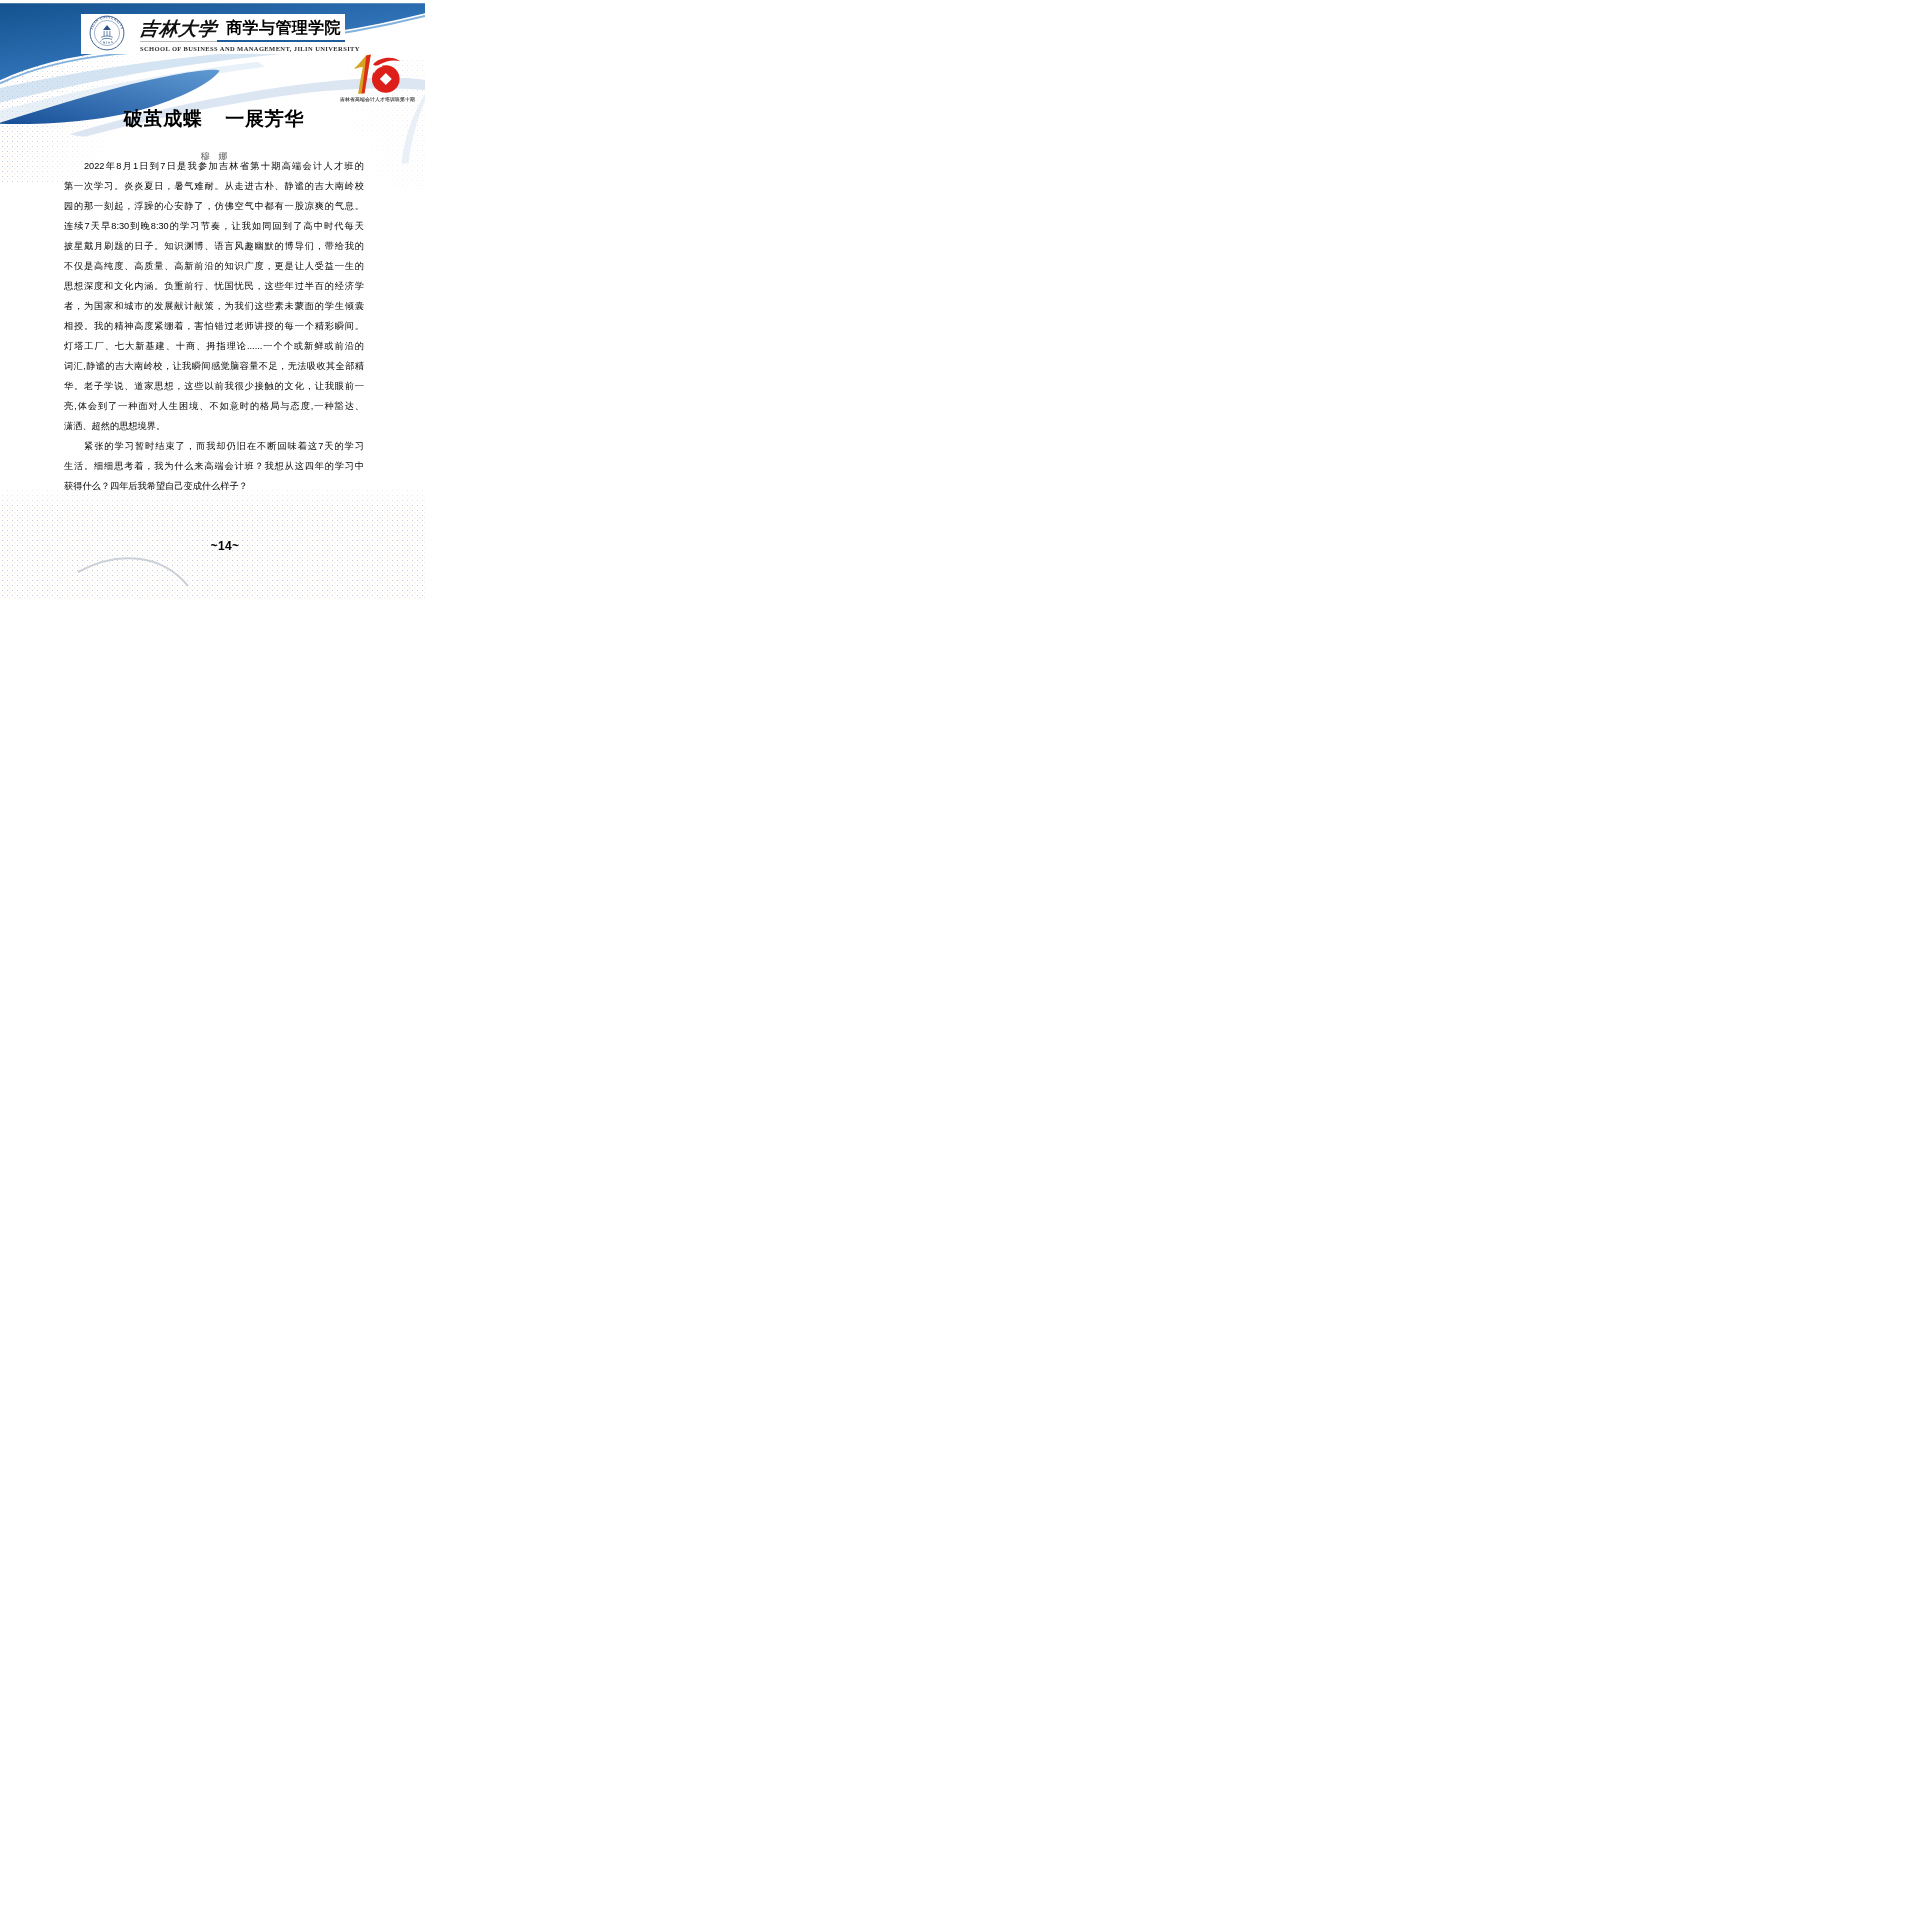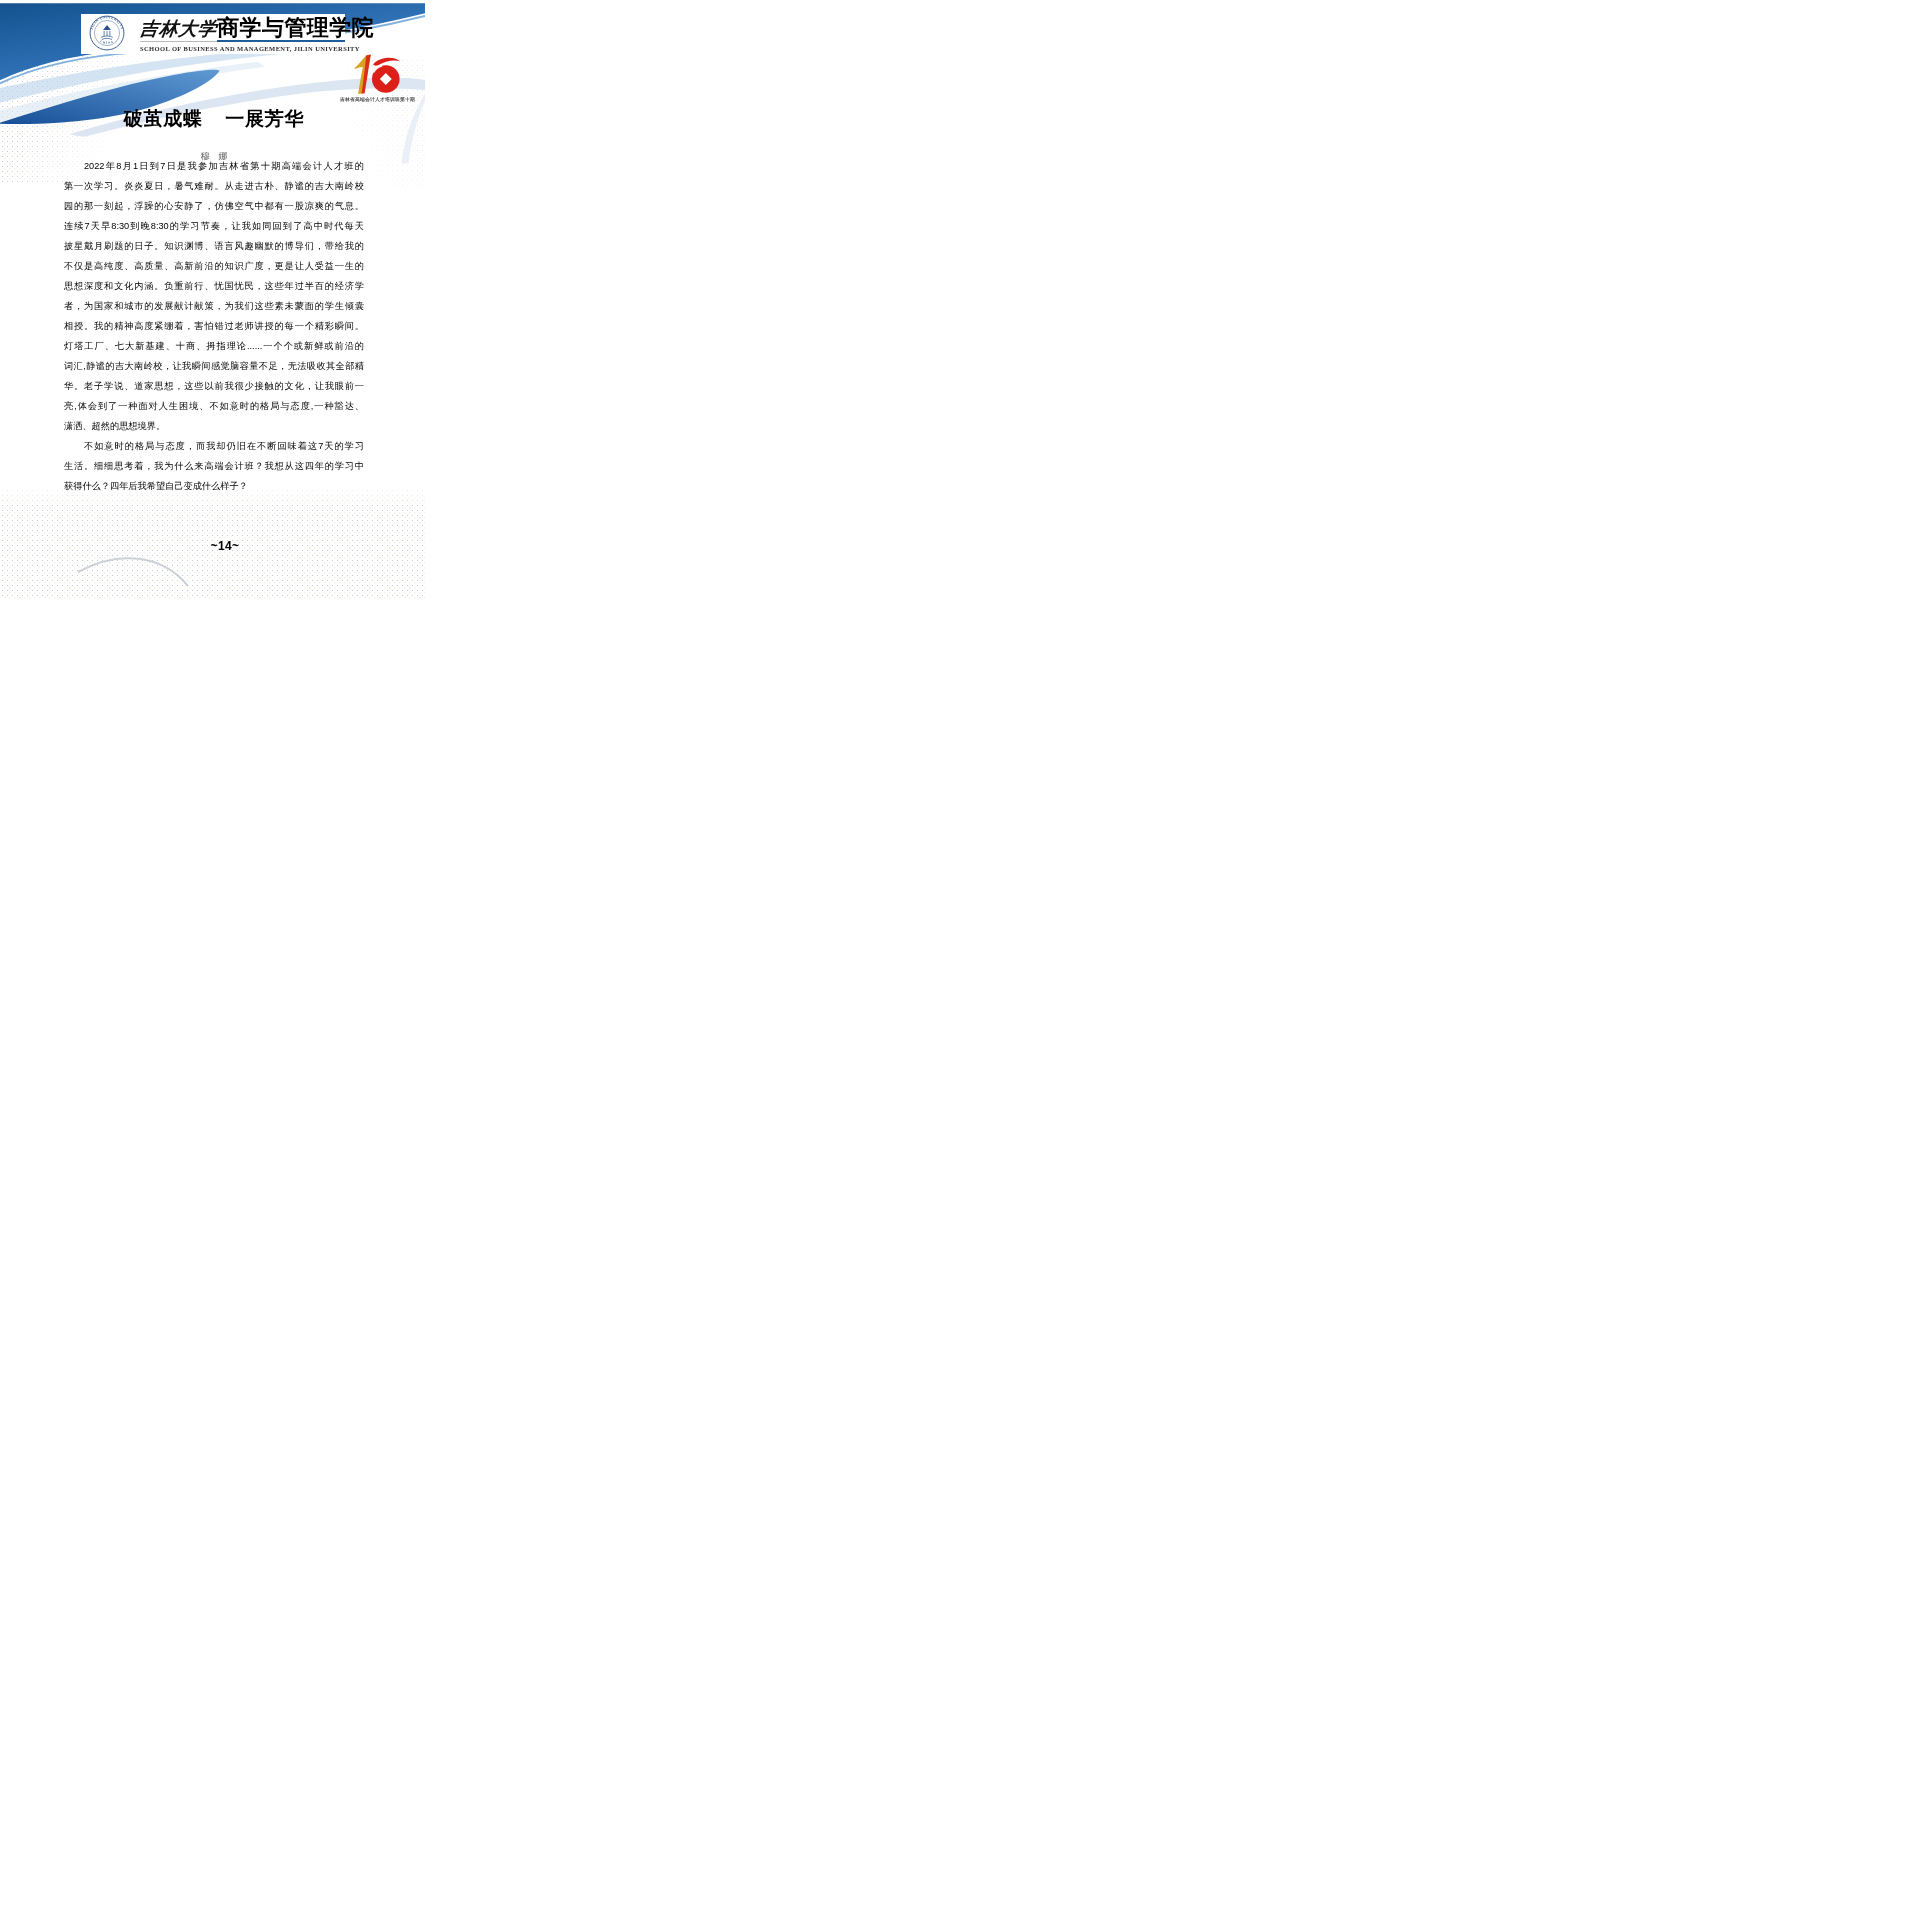--- a/index.html
+++ b/index.html
@@ -25,21 +25,21 @@
   #deco-top{position:absolute;left:0;top:0;z-index:2;}
   #deco-bottom{position:absolute;left:0;top:462px;z-index:2;}
   
   .header-box{position:absolute;left:81px;top:13.5px;width:264px;height:40px;
               background:#ffffff;z-index:3;}
   .seal{position:absolute;left:7.7px;top:1.9px;}
   .names{position:absolute;left:59px;top:3.1px;width:205px;height:23px;
          display:flex;align-items:center;white-space:nowrap;}
   .calli{font-family:"DejaVu Serif",serif;font-style:italic;font-weight:700;
          font-size:18.5px;color:#111;transform:skewX(-8deg);letter-spacing:0.8px;}
-  .school{font-size:22px;font-weight:900;color:#000;letter-spacing:0.4px;margin-left:0;text-align:right;}
+  .school{font-size:16px;font-weight:900;color:#000;letter-spacing:0.4px;margin-left:9px;text-align:right;}
   .rule-gray{position:absolute;left:59px;top:27px;width:77px;height:1.5px;background:#b8b8b8;}
   .rule-blue{position:absolute;left:136px;top:26px;width:128px;height:2.7px;background:#1e5c9a;}
   .ename{position:absolute;left:59px;top:31px;width:206px;white-space:nowrap;
          font-family:"Liberation Serif",serif;font-weight:700;font-size:6.5px;
          letter-spacing:0.4px;color:#2e2e2e;}
   
   .logo10{position:absolute;left:346px;top:54px;z-index:3;}
   .caption10{position:absolute;left:339px;top:96px;width:77px;z-index:3;
              font-size:4.8px;font-weight:700;color:#4f4f4f;letter-spacing:0.2px;
              text-align:center;white-space:nowrap;}
@@ -147,21 +147,21 @@
     <div class="bline">披星戴月刷题的日子。知识渊博、语言风趣幽默的博导们，带给我的</div>
     <div class="bline">不仅是高纯度、高质量、高新前沿的知识广度，更是让人受益一生的</div>
     <div class="bline">思想深度和文化内涵。负重前行、忧国忧民，这些年过半百的经济学</div>
     <div class="bline">者，为国家和城市的发展献计献策，为我们这些素未蒙面的学生倾囊</div>
     <div class="bline">相授。我的精神高度紧绷着，害怕错过老师讲授的每一个精彩瞬间。</div>
     <div class="bline">灯塔工厂、七大新基建、十商、拇指理论......一个个或新鲜或前沿的</div>
     <div class="bline">词汇,静谧的吉大南岭校，让我瞬间感觉脑容量不足，无法吸收其全部精</div>
     <div class="bline">华。老子学说、道家思想，这些以前我很少接触的文化，让我眼前一</div>
     <div class="bline">亮,体会到了一种面对人生困境、不如意时的格局与态度,一种豁达、</div>
     <div class="bline last">潇洒、超然的思想境界。</div>
-    <div class="bline indent">不如意时的格局与态度，而我却仍旧在不断回味着这7天的学习</div>
+    <div class="bline indent">紧张的学习暂时结束了，而我却仍旧在不断回味着这7天的学习</div>
     <div class="bline">生活。细细思考着，我为什么来高端会计班？我想从这四年的学习中</div>
     <div class="bline last">获得什么？四年后我希望自己变成什么样子？</div>
   </div>
 
   <svg id="deco-bottom" width="425" height="139" viewBox="0 0 360" preserveAspectRatio="none">
     <defs>
       <linearGradient id="gd" x1="0" y1="0" x2="0" y2="1">
         <stop offset="0" stop-color="#134a90"></stop>
         <stop offset="1" stop-color="#3273b8"></stop>
       </linearGradient>

